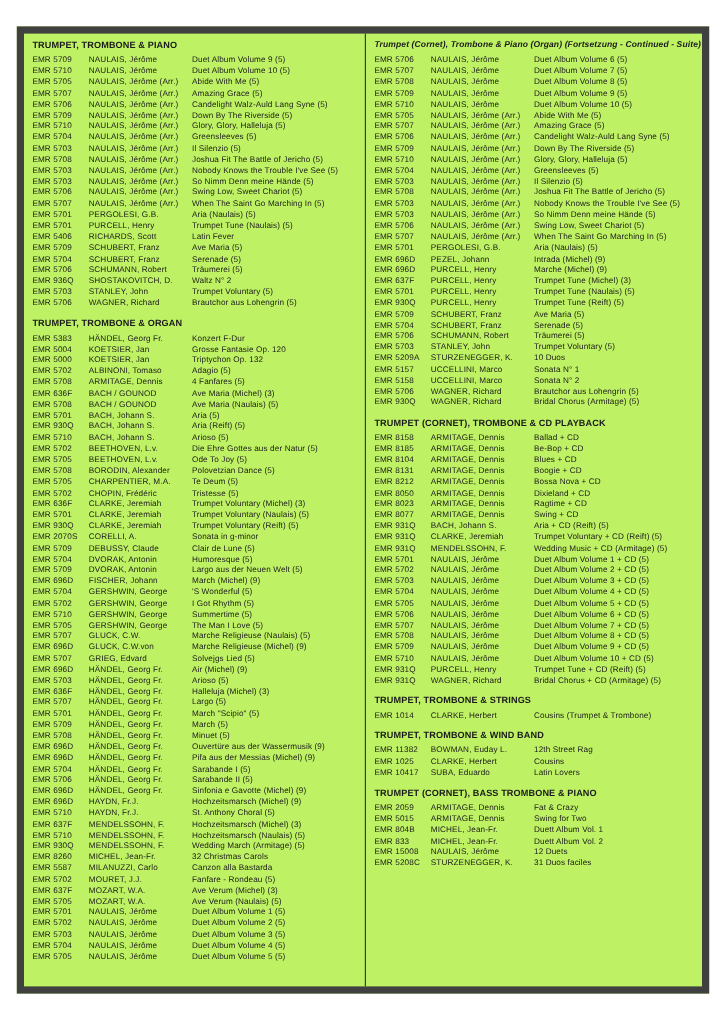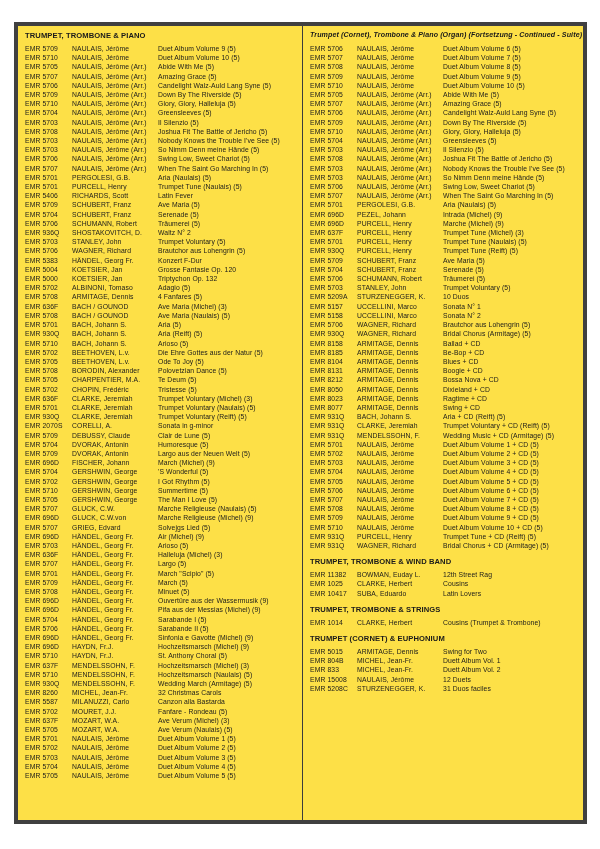--- a/index.html
+++ b/index.html
@@ -8,23 +8,23 @@
     background: #ffffff;
     font-family: "Liberation Sans", "DejaVu Sans", sans-serif;
     color: #1a1a1a;
     position: relative;
     overflow: hidden;
   }
   .frame {
     position: absolute;
     left: 14px; top: 22px;
     width: 565px; height: 794px;
-    border: 4px solid #404040;
+    border: 6px solid #404040;
     display: flex;
-    background: #fde047;
+    background: #bef264;
   }
   .col {
     box-sizing: border-box;
     width: 284px;
     padding: 3px 2px 0 7px;
     overflow: hidden;
   }
   .col.col-right {
     flex: 1;
     width: auto;
@@ -172,20 +172,21 @@
           <span class="composer">STANLEY, John</span>
           <span class="title">Trumpet Voluntary (5)</span>
         </div>
         <div class="row">
           <span class="emr">EMR 5706</span>
           <span class="composer">WAGNER, Richard</span>
           <span class="title">Brautchor aus Lohengrin (5)</span>
         </div>
       </div>
       <div class="section">
+        <div class="section-header">TRUMPET, TROMBONE &amp; ORGAN</div>
         <div class="row">
           <span class="emr">EMR 5383</span>
           <span class="composer">HÄNDEL, Georg Fr.</span>
           <span class="title">Konzert F-Dur</span>
         </div>
         <div class="row">
           <span class="emr">EMR 5004</span>
           <span class="composer">KOETSIER, Jan</span>
           <span class="title">Grosse Fantasie Op. 120</span>
         </div>
@@ -626,20 +627,21 @@
           <span class="composer">WAGNER, Richard</span>
           <span class="title">Brautchor aus Lohengrin (5)</span>
         </div>
         <div class="row">
           <span class="emr">EMR 930Q</span>
           <span class="composer">WAGNER, Richard</span>
           <span class="title">Bridal Chorus (Armitage) (5)</span>
         </div>
       </div>
       <div class="section">
+        <div class="section-header">TRUMPET (CORNET), TROMBONE &amp; CD PLAYBACK</div>
         <div class="row">
           <span class="emr">EMR 8158</span>
           <span class="composer">ARMITAGE, Dennis</span>
           <span class="title">Ballad + CD</span>
         </div>
         <div class="row">
           <span class="emr">EMR 8185</span>
           <span class="composer">ARMITAGE, Dennis</span>
           <span class="title">Be-Bop + CD</span>
         </div>
@@ -743,47 +745,54 @@
           <span class="composer">PURCELL, Henry</span>
           <span class="title">Trumpet Tune + CD (Reift) (5)</span>
         </div>
         <div class="row">
           <span class="emr">EMR 931Q</span>
           <span class="composer">WAGNER, Richard</span>
           <span class="title">Bridal Chorus + CD (Armitage) (5)</span>
         </div>
       </div>
       <div class="section">
+        <div class="section-header">TRUMPET, TROMBONE &amp; STRINGS</div>
+        <div class="row">
+          <span class="emr">EMR 1014</span>
+          <span class="composer">CLARKE, Herbert</span>
+          <span class="title">Cousins (Trumpet &amp; Trombone)</span>
+        </div>
+      </div>
+      <div class="section">
         <div class="section-header">TRUMPET, TROMBONE &amp; WIND BAND</div>
         <div class="row">
           <span class="emr">EMR 11382</span>
           <span class="composer">BOWMAN, Euday L.</span>
           <span class="title">12th Street Rag</span>
         </div>
         <div class="row">
           <span class="emr">EMR 1025</span>
           <span class="composer">CLARKE, Herbert</span>
           <span class="title">Cousins</span>
         </div>
         <div class="row">
           <span class="emr">EMR 10417</span>
           <span class="composer">SUBA, Eduardo</span>
           <span class="title">Latin Lovers</span>
         </div>
       </div>
       <div class="section">
-        <div class="section-header">TRUMPET, TROMBONE &amp; STRINGS</div>
-        <div class="row">
-          <span class="emr">EMR 1014</span>
-          <span class="composer">CLARKE, Herbert</span>
-          <span class="title">Cousins (Trumpet &amp; Trombone)</span>
+        <div class="section-header">TRUMPET (CORNET), BASS TROMBONE &amp; PIANO</div>
+        <div class="row">
+          <span class="emr">EMR 2059</span>
+          <span class="composer">ARMITAGE, Dennis</span>
+          <span class="title">Fat &amp; Crazy</span>
         </div>
       </div>
       <div class="section">
-        <div class="section-header">TRUMPET (CORNET) &amp; EUPHONIUM</div>
         <div class="row">
           <span class="emr">EMR 5015</span>
           <span class="composer">ARMITAGE, Dennis</span>
           <span class="title">Swing for Two</span>
         </div>
         <div class="row">
           <span class="emr">EMR 804B</span>
           <span class="composer">MICHEL, Jean-Fr.</span>
           <span class="title">Duett Album Vol. 1</span>
         </div>

